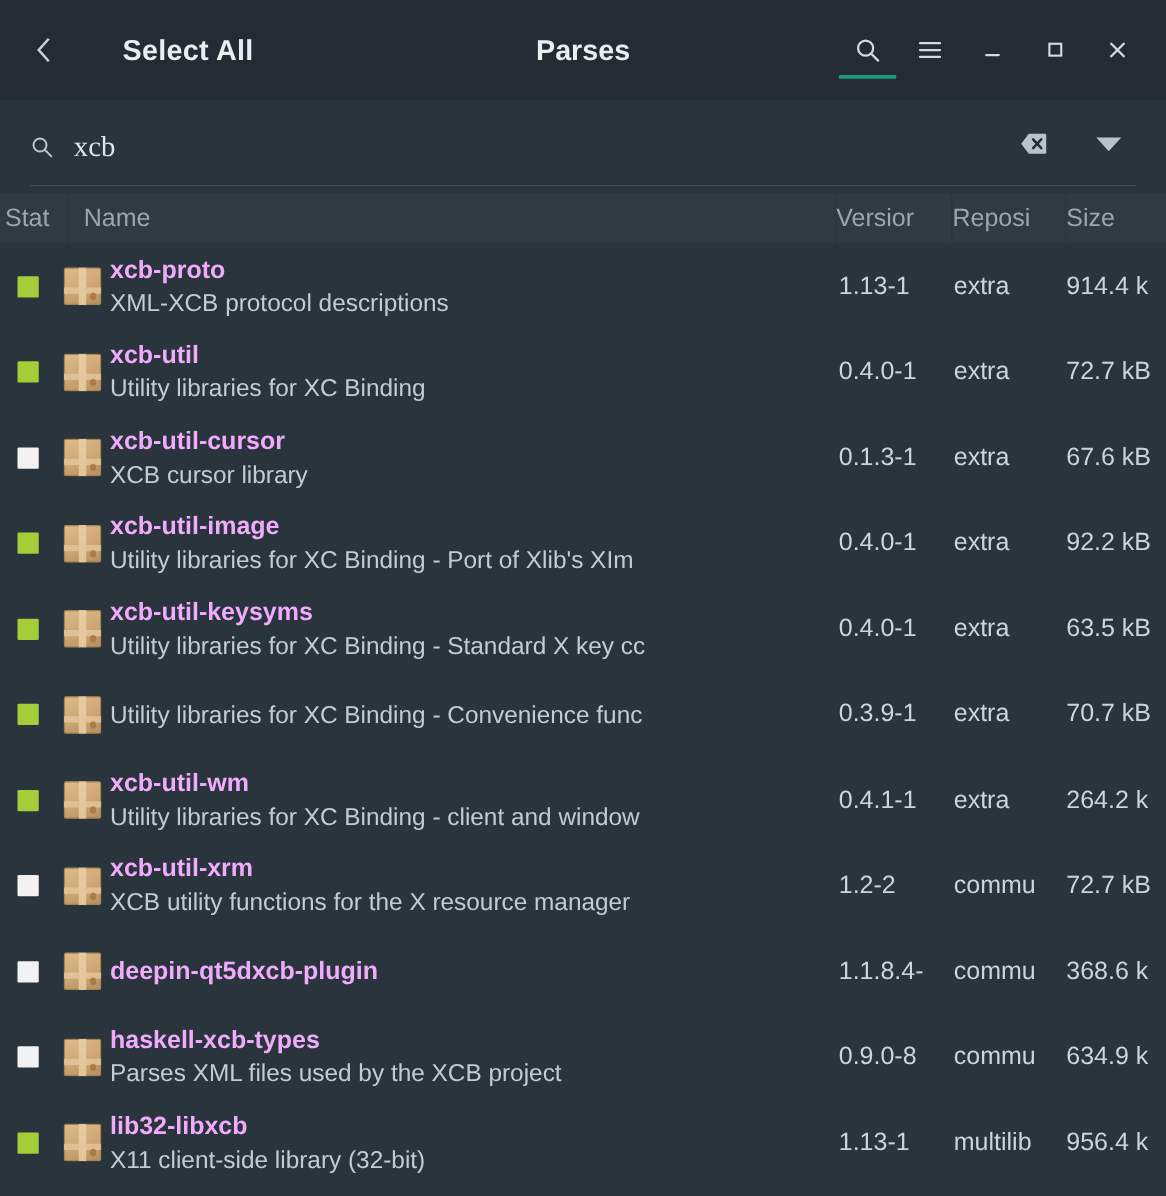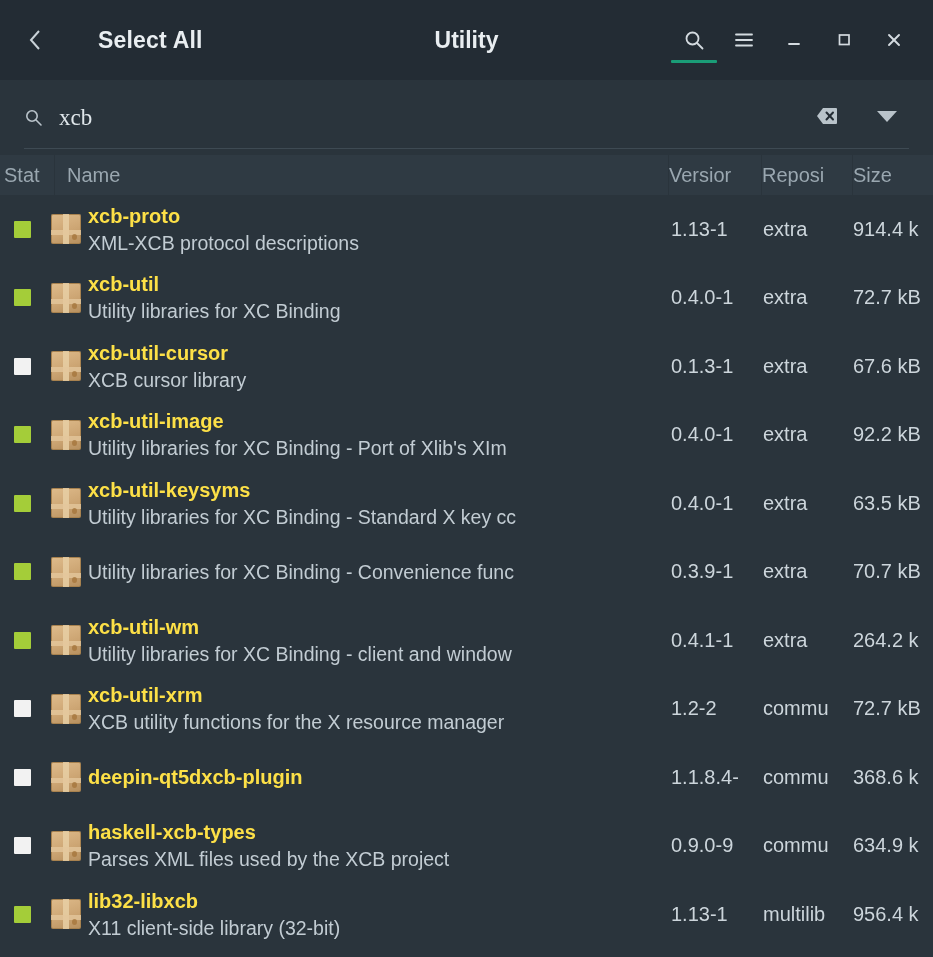--- a/index.html
+++ b/index.html
@@ -164,21 +164,21 @@
     background:#e3c79c; opacity:.8;
   }
   .pkg-dot {
     position:absolute; right:4px; bottom:4px;
     width:5px; height:6px; background:#a5763c; border-radius:50%;
     opacity:.8;
   }
 
   .r-name { flex: 1; min-width: 0; padding-right: 6px; overflow: hidden; }
   .r-title {
-    font-size: 20px; font-weight: bold; color: #fde047;
+    font-size: 20px; font-weight: bold; color: #f0abfc;
     white-space: nowrap; overflow: hidden;
     line-height: 1.35;
   }
   .r-desc {
     font-size: 19.5px; color: #c2ccd3;
     white-space: nowrap; overflow: hidden;
     line-height: 1.35;
   }
   .r-ver, .r-repo, .r-size {
     font-size: 20px; color: #ccd5db;
@@ -193,21 +193,21 @@
 
 <div class="titlebar">
   <div class="tb-back">
     <span>
       <svg width="20" height="26" viewBox="0 0 20 26" fill="none" stroke="currentColor" stroke-width="2">
         <polyline points="13,4 5,13 13,22"></polyline>
       </svg>
     </span>
   </div>
   <div class="tb-selectall">Select All</div>
-  <div class="tb-title">Utility</div>
+  <div class="tb-title">Parses</div>
 
   <div class="tb-actions">
     <div class="tb-btn search-active" style="--accent: #1a9d77;">
       <span>
         <svg width="22" height="22" viewBox="0 0 22 22" fill="none" stroke="currentColor" stroke-width="1.8">
           <circle cx="9.5" cy="9.5" r="6"></circle>
           <line x1="14" y1="14" x2="19.5" y2="19.5" stroke-linecap="round"></line>
         </svg>
       </span>
     </div>
@@ -454,21 +454,21 @@
       <div class="r-icon">
         <span class="pkgbox">
           <span class="pkg-band"></span>
           <span class="pkg-dot"></span>
         </span>
       </div>
       <div class="r-name">
         <div class="r-title">haskell-xcb-types</div>
         <div class="r-desc">Parses XML files used by the XCB project</div>
       </div>
-      <div class="r-ver">0.9.0-9</div>
+      <div class="r-ver">0.9.0-8</div>
       <div class="r-repo">commu</div>
       <div class="r-size">634.9 k</div>
     </div>
     <div class="row">
       <div class="r-check">
         <span class="chk on" style="background: rgb(164, 205, 57);"></span>
       </div>
       <div class="r-icon">
         <span class="pkgbox">
           <span class="pkg-band"></span>

